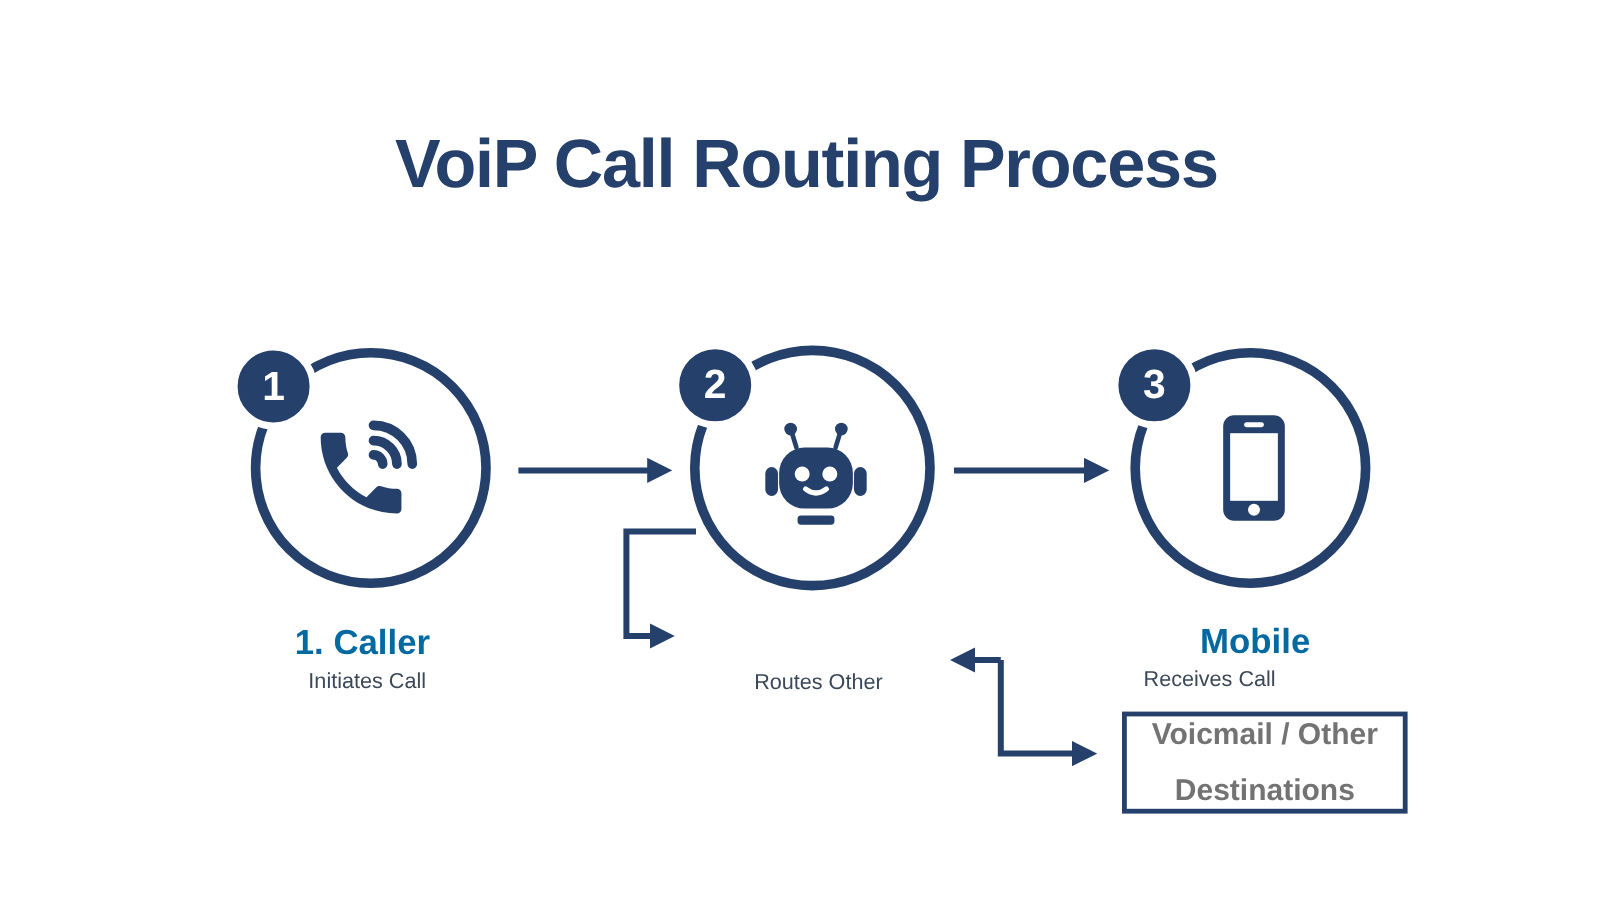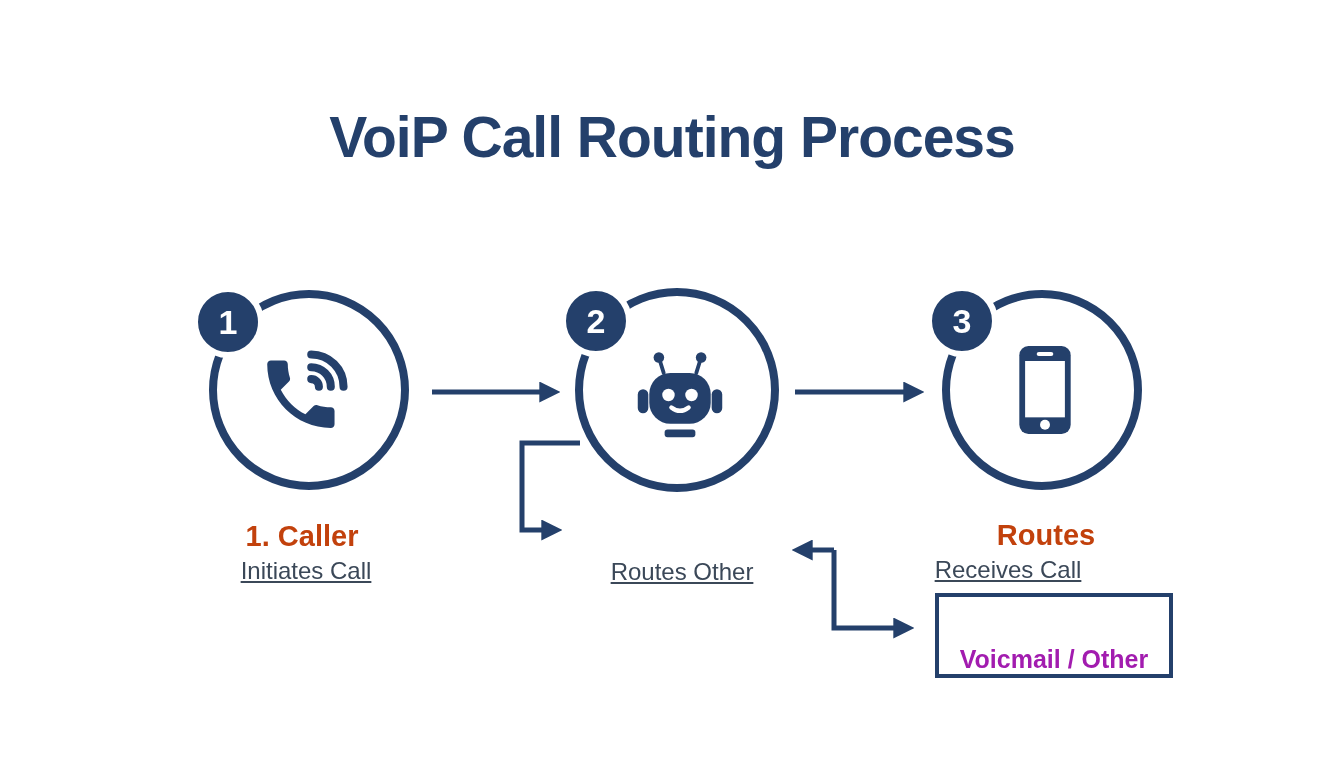--- a/index.html
+++ b/index.html
@@ -26,37 +26,37 @@
   }
   #badge1{left:192px;top:286px;}
   #badge2{left:560px;top:285px;}
   #badge3{left:926px;top:285px;}
   .icon{position:absolute;}
   #icon1{left:256px;top:340px;width:102px;height:102px;}
   #icon2{left:626px;top:347px;width:108px;height:96px;}
   #icon3{left:1016px;top:340px;width:58px;height:100px;}
   .step-title{
     position:absolute;transform:translateX(-50%);white-space:nowrap;
-    font-size:29px;font-weight:bold;color:#c2410c;
+    font-size:29px;font-weight:bold;color:#0369a1;
   }
   #t1{left:302px;top:520px;}
   #t2{left:682px;top:521px;}
   #t3{left:1046px;top:519px;}
   .step-sub{
     position:absolute;transform:translateX(-50%);white-space:nowrap;
-    font-size:24px;color:#3b4858;text-decoration:underline;
+    font-size:18px;color:#3b4858;
   }
   #s1{left:306px;top:557px;}
   #s2{left:682px;top:558px;}
   #s3{left:1008px;top:556px;}
   .destbox{
     position:absolute;left:935px;top:593px;width:238px;height:85px;
     border:4px solid #24406b;box-sizing:border-box;background:#ffffff;
-    display:flex;flex-direction:column;align-items:center;justify-content:flex-end;
-    font-size:25px;font-weight:bold;color:#a21caf;line-height:1.22;text-align:center;
+    display:flex;flex-direction:column;align-items:center;justify-content:space-between;
+    font-size:25px;font-weight:bold;color:#737373;line-height:1.22;text-align:center;
   }
   .overlay{position:absolute;left:0;top:0;width:1344px;height:768px;pointer-events:none;}
 </style>
 </head>
 <body>
 
 <div class="canvas">
 
   <div class="title">VoiP Call Routing Process</div>
 
@@ -114,20 +114,21 @@
   <div class="ring" id="ring3"></div>
   <div class="badge" id="badge3">
     <span>3</span>
   </div>
   <svg class="icon" id="icon3" viewBox="0 0 70 110">
     <rect x="4" y="2" width="62" height="106" rx="11" fill="#24406b"></rect>
     <rect x="11" y="20" width="48" height="68" fill="#ffffff"></rect>
     <rect x="25" y="9" width="20" height="5" rx="2.5" fill="#ffffff"></rect>
     <circle cx="35" cy="97" r="6" fill="#ffffff"></circle>
   </svg>
-  <div class="step-title" id="t3">Routes</div>
+  <div class="step-title" id="t3">Mobile</div>
   <div class="step-sub" id="s3">Receives Call</div>
 
   <div class="destbox">
     <div>Voicmail / Other</div>
+    <div>Destinations</div>
   </div>
 
 </div>
 
 </body></html>

